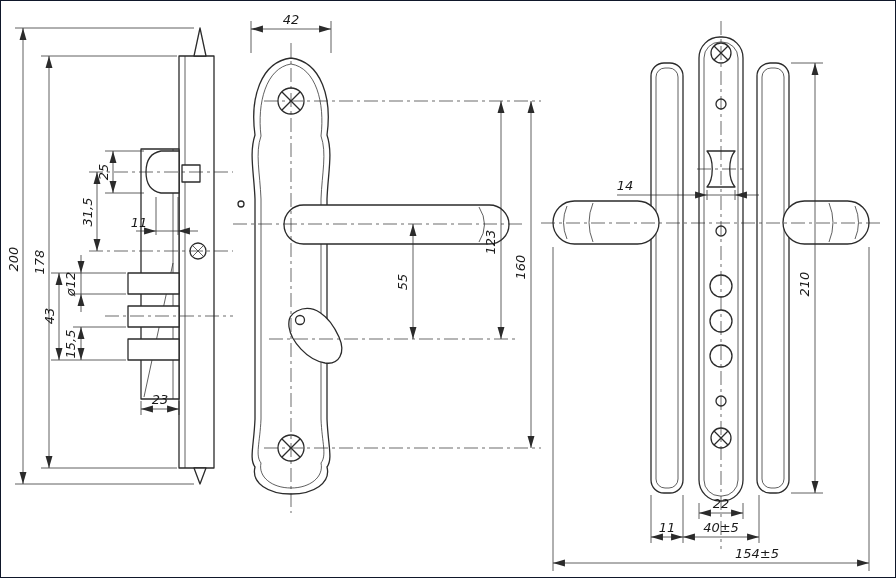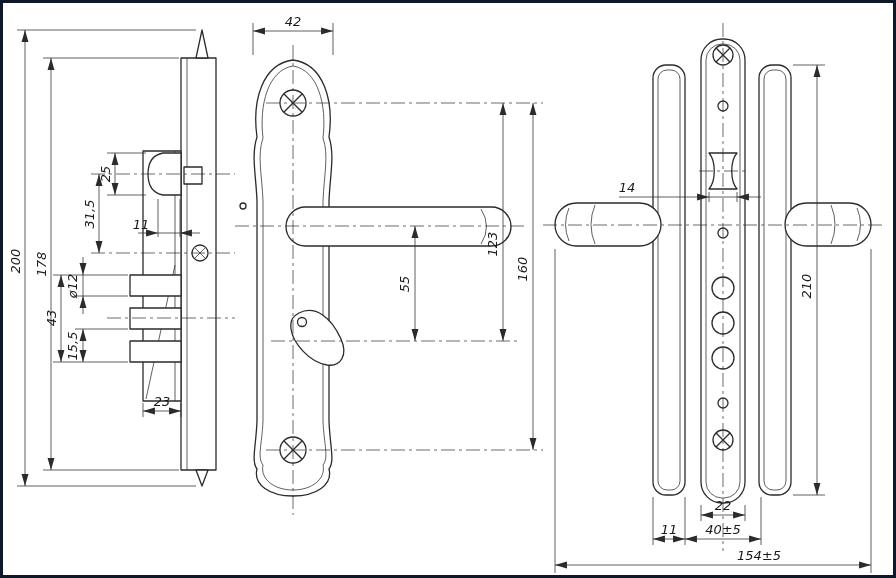--- a/index.html
+++ b/index.html
@@ -1,21 +1,21 @@
 <!DOCTYPE html>
 <html><head>
 <meta charset="utf-8">
 <style>
   html,body{margin:0;padding:0;background:#e8e8e8;}
   .sheet{
     position:relative;
     width:896px;height:578px;
     background:#ffffff;
     box-sizing:border-box;
-    border:3px solid #0f172a;
+    border:1px solid #0f172a;
     font-family:"DejaVu Sans", sans-serif;
     overflow:hidden;
   }
   svg{display:block;}
   .outline{fill:none;stroke:#2b2b2b;stroke-width:1.3;stroke-linejoin:round;}
   .white{fill:#ffffff;stroke:#2b2b2b;stroke-width:1.3;stroke-linejoin:round;}
   .thin{fill:none;stroke:#2b2b2b;stroke-width:0.75;}
   .center{fill:none;stroke:#2b2b2b;stroke-width:0.7;stroke-dasharray:14 4 3 4;}
   .dimline{fill:none;stroke:#2b2b2b;stroke-width:0.75;}
   text.dim{font:italic 13px "DejaVu Sans", sans-serif;fill:#1a1a1a;}

